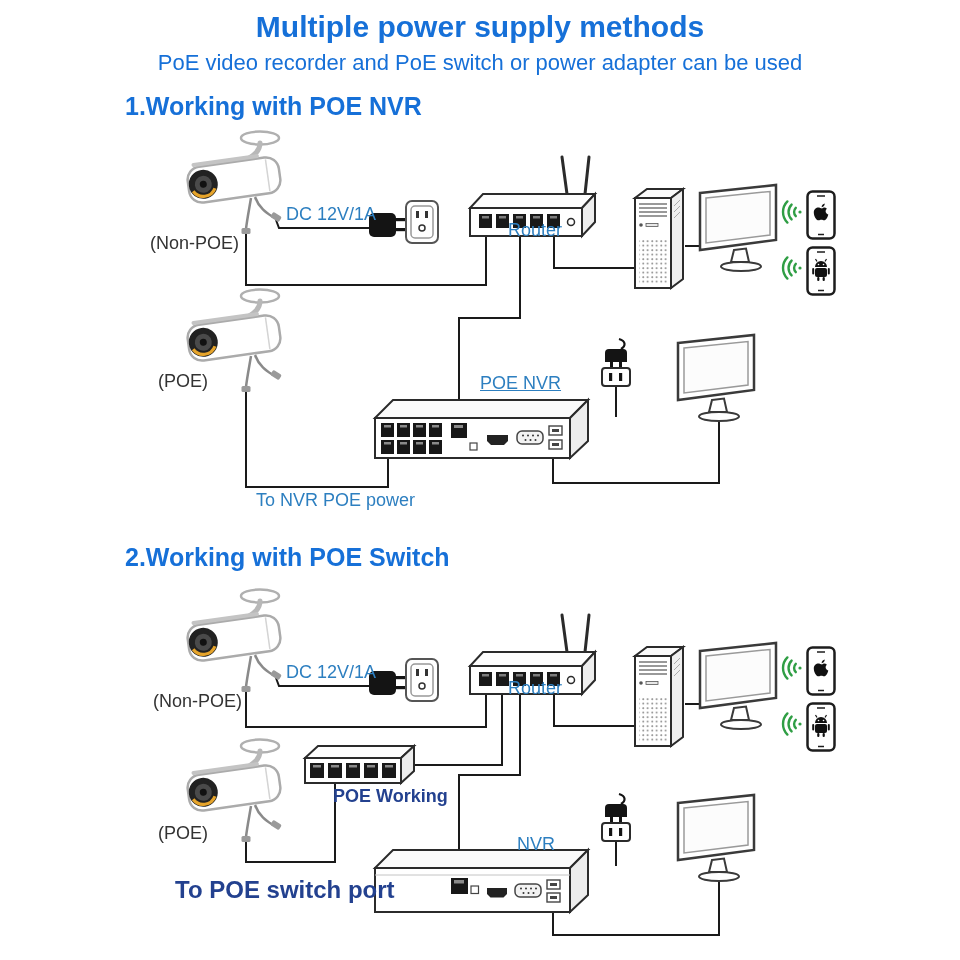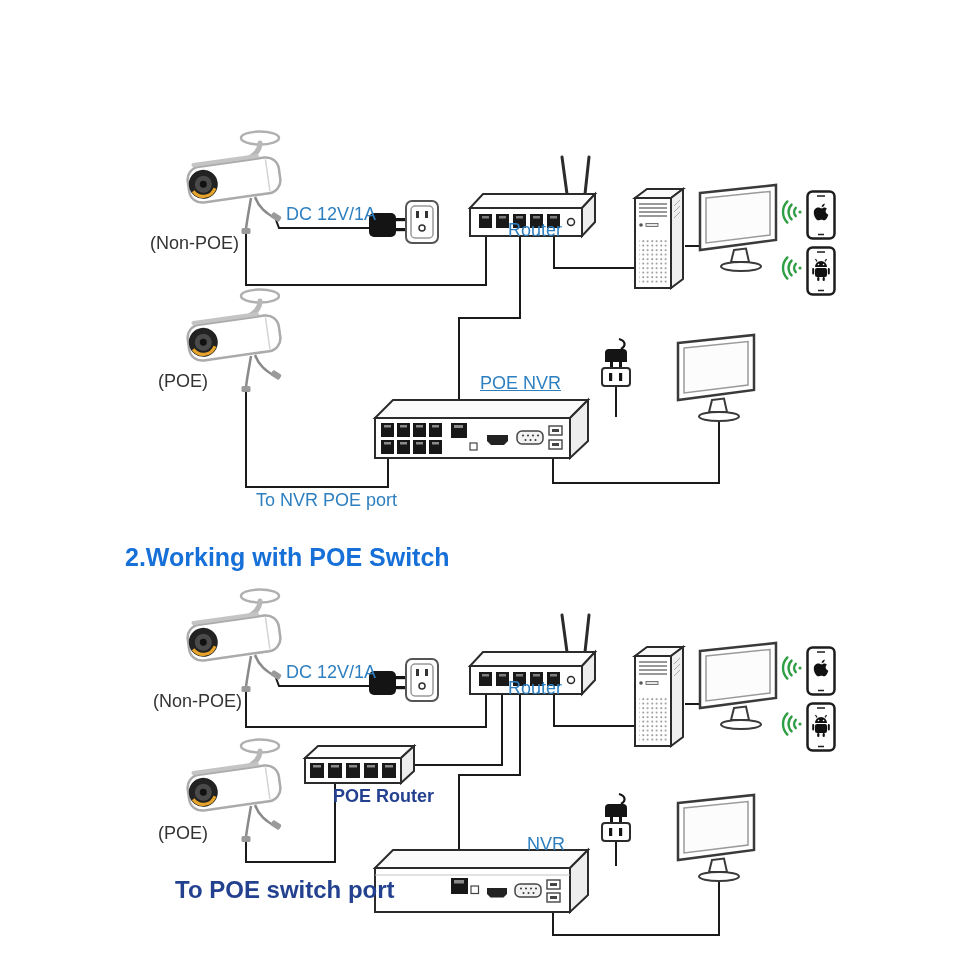--- a/index.html
+++ b/index.html
@@ -294,30 +294,33 @@
           <circle cx="528.5" cy="893" r="1"></circle>
           <circle cx="533.5" cy="893" r="1"></circle>
       </g>
       <rect x="547" y="880" width="13" height="9" fill="#fff" stroke="#444" stroke-width="1.4"></rect>
       <rect x="547" y="893" width="13" height="9" fill="#fff" stroke="#444" stroke-width="1.4"></rect>
       <rect x="550" y="883" width="7" height="3" fill="#444"></rect>
       <rect x="550" y="896" width="7" height="3" fill="#444"></rect>
     </g>
   </svg>
 
-
+  <div class="title">Multiple power supply methods</div>
+  <div class="subtitle">PoE video recorder and PoE switch or power adapter can be used</div>
+
+  <div class="sec-heading" style="left:125px; top:92px;">1.Working with POE NVR</div>
   <div class="sec-heading" style="left:125px; top:543px;">2.Working with POE Switch</div>
 
   <div class="lbl center" style="left:492px; top:172px; width:86px;">Router</div>
   <div class="lbl" style="left:286px; top:204px;">DC 12V/1A</div>
   <div class="lbl dark" style="left:150px; top:233px;">(Non-POE)</div>
   <div class="lbl dark" style="left:158px; top:371px;">(POE)</div>
   <div class="lbl" style="left:480px; top:373px;text-decoration:underline;">POE NVR</div>
-  <div class="lbl" style="left:256px; top:490px;">To NVR POE port</div>
+  <div class="lbl" style="left:256px; top:490px;">To NVR POE power</div>
 
   <div class="lbl center" style="left:492px; top:630px; width:86px;">Router</div>
   <div class="lbl" style="left:286px; top:662px;">DC 12V/1A</div>
   <div class="lbl dark" style="left:153px; top:691px;">(Non-POE)</div>
-  <div class="lbl navy" style="left:333px; top:786px;">POE Router</div>
+  <div class="lbl navy" style="left:333px; top:786px;">POE Working</div>
   <div class="lbl dark" style="left:158px; top:823px;">(POE)</div>
   <div class="lbl navy big" style="left:175px; top:876px;">To POE switch port</div>
-  <div class="lbl" style="left:517px; top:834px;margin-left:10px;">NVR</div>
+  <div class="lbl" style="left:517px; top:834px;">NVR</div>
 </div>
 
 </body></html>

